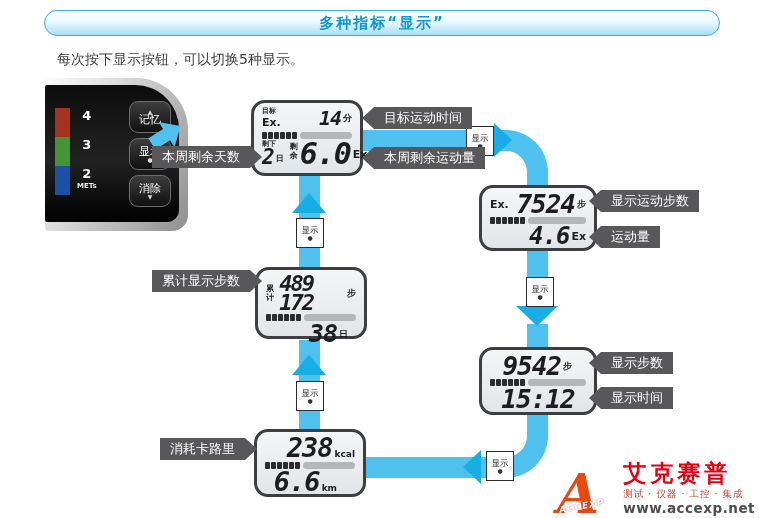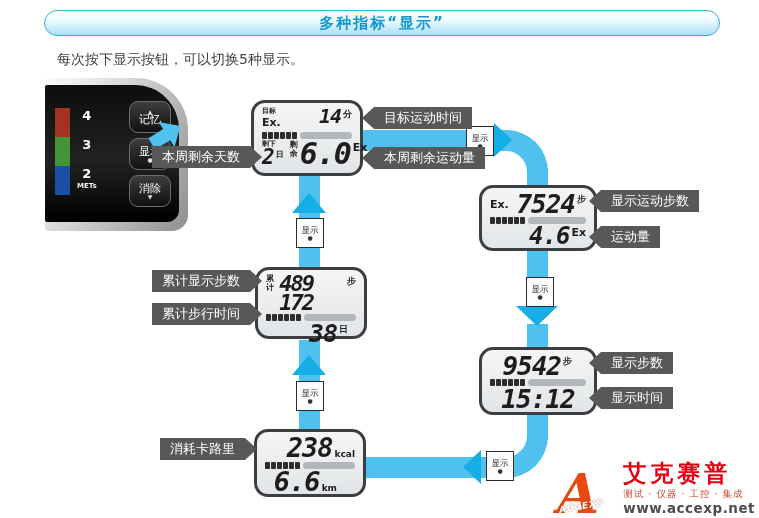--- a/index.html
+++ b/index.html
@@ -42,21 +42,21 @@
   .ah-up{clip-path:polygon(50% 0,100% 100%,0 100%);}
   .ah-down{clip-path:polygon(0 0,100% 0,50% 100%);}
   .disp-btn{position:absolute;width:26px;height:28px;background:#fdfdfd;border:1px solid #2b2b2b;
             display:flex;flex-direction:column;align-items:center;justify-content:center;
             font-size:8.5px;color:#333;z-index:3;line-height:1.1;}
   .disp-dot{font-size:6px;line-height:5px;}
   
   .lcd{position:absolute;box-sizing:border-box;background:linear-gradient(180deg,#f4f5f6,#e2e5e7);
        border:3px solid #3c3e41;border-radius:14px;padding:5px 8px 6px 8px;
        display:flex;flex-direction:column;justify-content:space-between;z-index:2;}
-  .row{display:flex;align-items:flex-start;}
+  .row{display:flex;align-items:center;}
   .dig{font-family:"DejaVu Sans Mono","Liberation Mono",monospace;font-style:italic;font-weight:bold;
        color:#1d1d1f;letter-spacing:-1px;line-height:0.85;}
   .unit{font-size:9px;font-weight:bold;color:#1d1d1f;margin-left:2px;}
   .unit-top{align-self:flex-start;font-size:9px;font-weight:bold;color:#1d1d1f;margin-left:2px;margin-top:12px;}
   .tiny{font-size:7px;color:#222;font-weight:bold;line-height:1.1;}
   .hdr{font-size:11px;font-weight:bold;color:#1d1d1f;}
   .sp{flex:1;}
   .bar{display:flex;align-items:center;height:8px;margin:2px 0;}
   .sq{width:5px;height:7px;background:#2c2c2c;margin-right:1px;border-radius:1px;}
   .track{flex:1;height:7px;background:#b3b7bb;border-radius:4px;margin-left:2px;}
@@ -287,21 +287,20 @@
       <span style="width:18px"></span>
     </div>
   </div>
 
   <div class="tag pr" style="left:152px;top:146px">本周剩余天数</div>
   <div class="tag pl" style="left:374px;top:107px">目标运动时间</div>
   <div class="tag pl" style="left:374px;top:147px">本周剩余运动量</div>
   <div class="tag pl" style="left:601px;top:190px">显示运动步数</div>
   <div class="tag pl" style="left:601px;top:226px">运动量</div>
   <div class="tag pr" style="left:152px;top:270px">累计显示步数</div>
-  <div class="tag pr" style="left:152px;top:303px">累计步行时间</div>
   <div class="tag pl" style="left:601px;top:352px">显示步数</div>
   <div class="tag pl" style="left:601px;top:387px">显示时间</div>
   <div class="tag pr" style="left:160px;top:438px">消耗卡路里</div>
 
   <div class="logo">
     <div class="logo-a">
       <span class="a-big">A</span>
       <span class="a-sub">ACCEXP</span>
     </div>
     <div class="logo-right">

